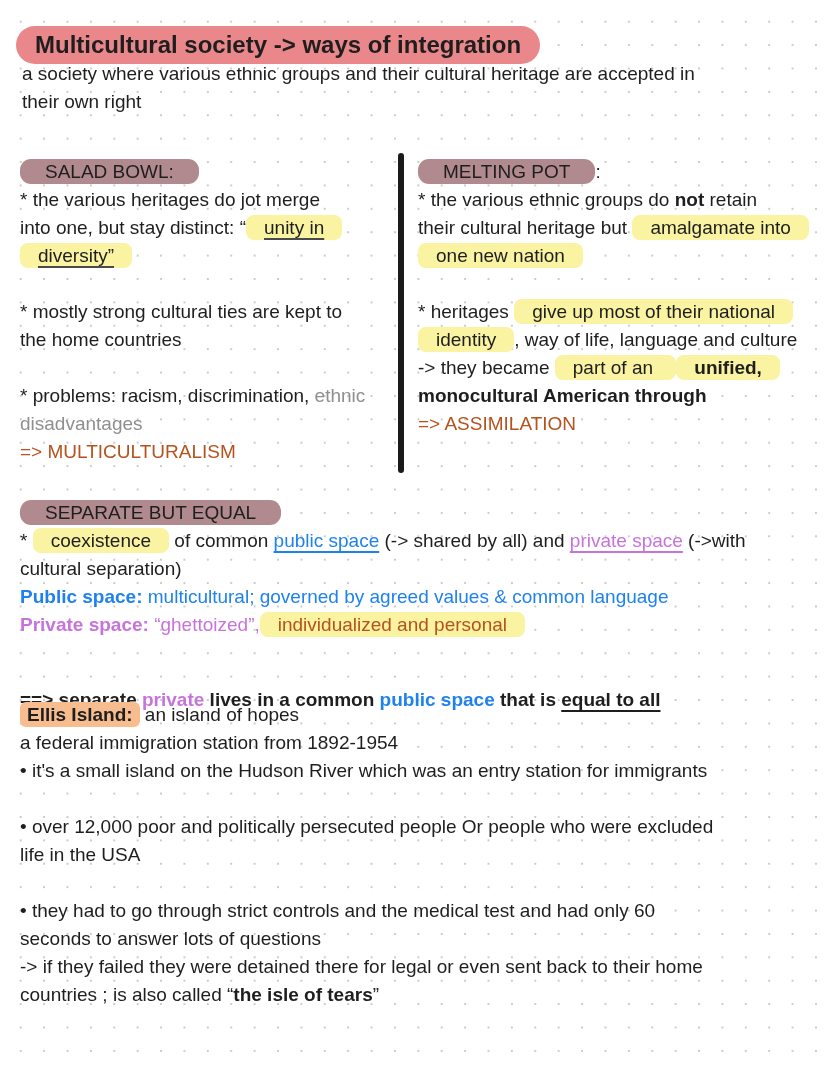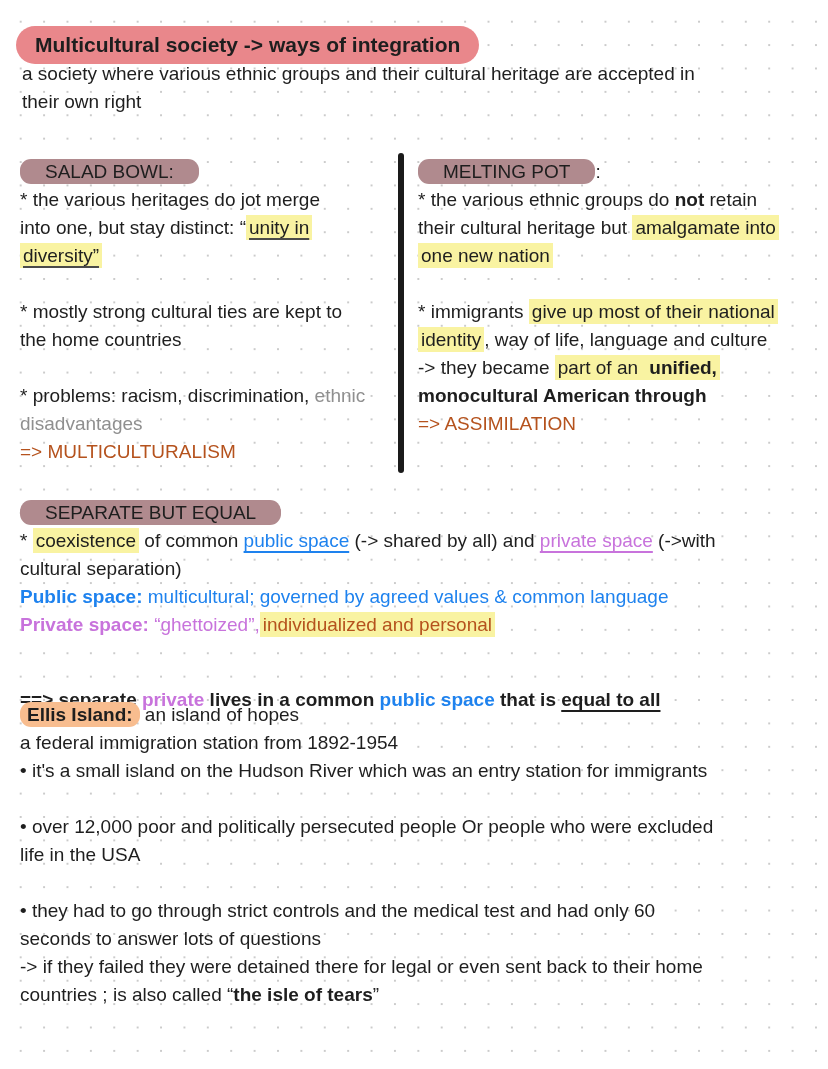--- a/index.html
+++ b/index.html
@@ -27,36 +27,36 @@
     overflow:hidden;
   }
   .line{height:28px;line-height:28px;white-space:nowrap;}
   .block{position:absolute;}
   .title-pill{
     position:absolute;left:16px;top:26px;
     background:var(--pink);
     border-radius:19px;
     padding:0 19px;
     height:38px;line-height:38px;
-    font-weight:bold;font-size:21px;
+    font-weight:bold;font-size:24px;
     white-space:nowrap;
   }
   #definition{left:22px;top:60px;}
   #salad-col{left:20px;top:158px;width:380px;}
   #melting-col{left:418px;top:158px;width:404px;}
   .divider{
     position:absolute;left:398px;top:153px;
     width:6px;height:320px;
     background:#1a1a1a;border-radius:4px;
   }
   #separate-sec{left:20px;top:499px;}
   #ellis-sec{left:20px;top:701px;}
   .hl-mauve{background:var(--mauve);border-radius:11px;padding:2px 25px;}
-  .hl-yellow{background:var(--yellow);border-radius:0;padding:2px 3px;}
-  .hl-peach{background:var(--peach);border-radius:11px;padding:2px 7px;}
+  .hl-yellow{background:var(--yellow);border-radius:8px;padding:2px 18px;}
+  .hl-peach{background:var(--peach);border-radius:6px;padding:2px 7px;}
   .b{font-weight:bold;margin-top:19px;}
   .orange{color:var(--orange);}
   .blue{color:var(--blue);}
   .purple{color:var(--purple);}
   .gray{color:var(--gray);}
   .u{text-decoration:underline;text-underline-offset:4px;text-decoration-thickness:1.5px;}
   .u-dark{text-decoration-color:#4a4a4a;}
 </style>
 </head>
 <body>
@@ -85,21 +85,21 @@
   </div>
 
   <div class="divider"></div>
 
   <div class="block" id="melting-col">
     <div class="line"><span class="hl-mauve">MELTING POT</span><span>:</span></div>
     <div class="line"><span>* the various ethnic groups do </span><span class="b">not</span><span> retain</span></div>
     <div class="line"><span>their cultural heritage but </span><span class="hl-yellow">amalgamate into</span></div>
     <div class="line"><span class="hl-yellow">one new nation</span></div>
     <div class="line"></div>
-    <div class="line"><span>* immigrants </span><span class="hl-yellow">give up most of their national</span></div>
+    <div class="line"><span>* heritages </span><span class="hl-yellow">give up most of their national</span></div>
     <div class="line"><span class="hl-yellow">identity</span><span>, way of life, language and culture</span></div>
     <div class="line"><span>-&gt; they became </span><span class="hl-yellow">part of an </span><span class="hl-yellow b">unified,</span></div>
     <div class="line"><span class="b">monocultural American through</span></div>
     <div class="line"><span class="orange">=&gt; ASSIMILATION</span></div>
   </div>
 
   <div class="block" id="separate-sec">
     <div class="line"><span class="hl-mauve">SEPARATE BUT EQUAL</span></div>
     <div class="line"><span>* </span><span class="hl-yellow">coexistence</span><span> of common </span><span class="blue u">public space</span><span> (-&gt; shared by all) and </span><span class="purple u">private space</span><span> (-&gt;with</span></div>
     <div class="line"><span>cultural separation)</span></div>

